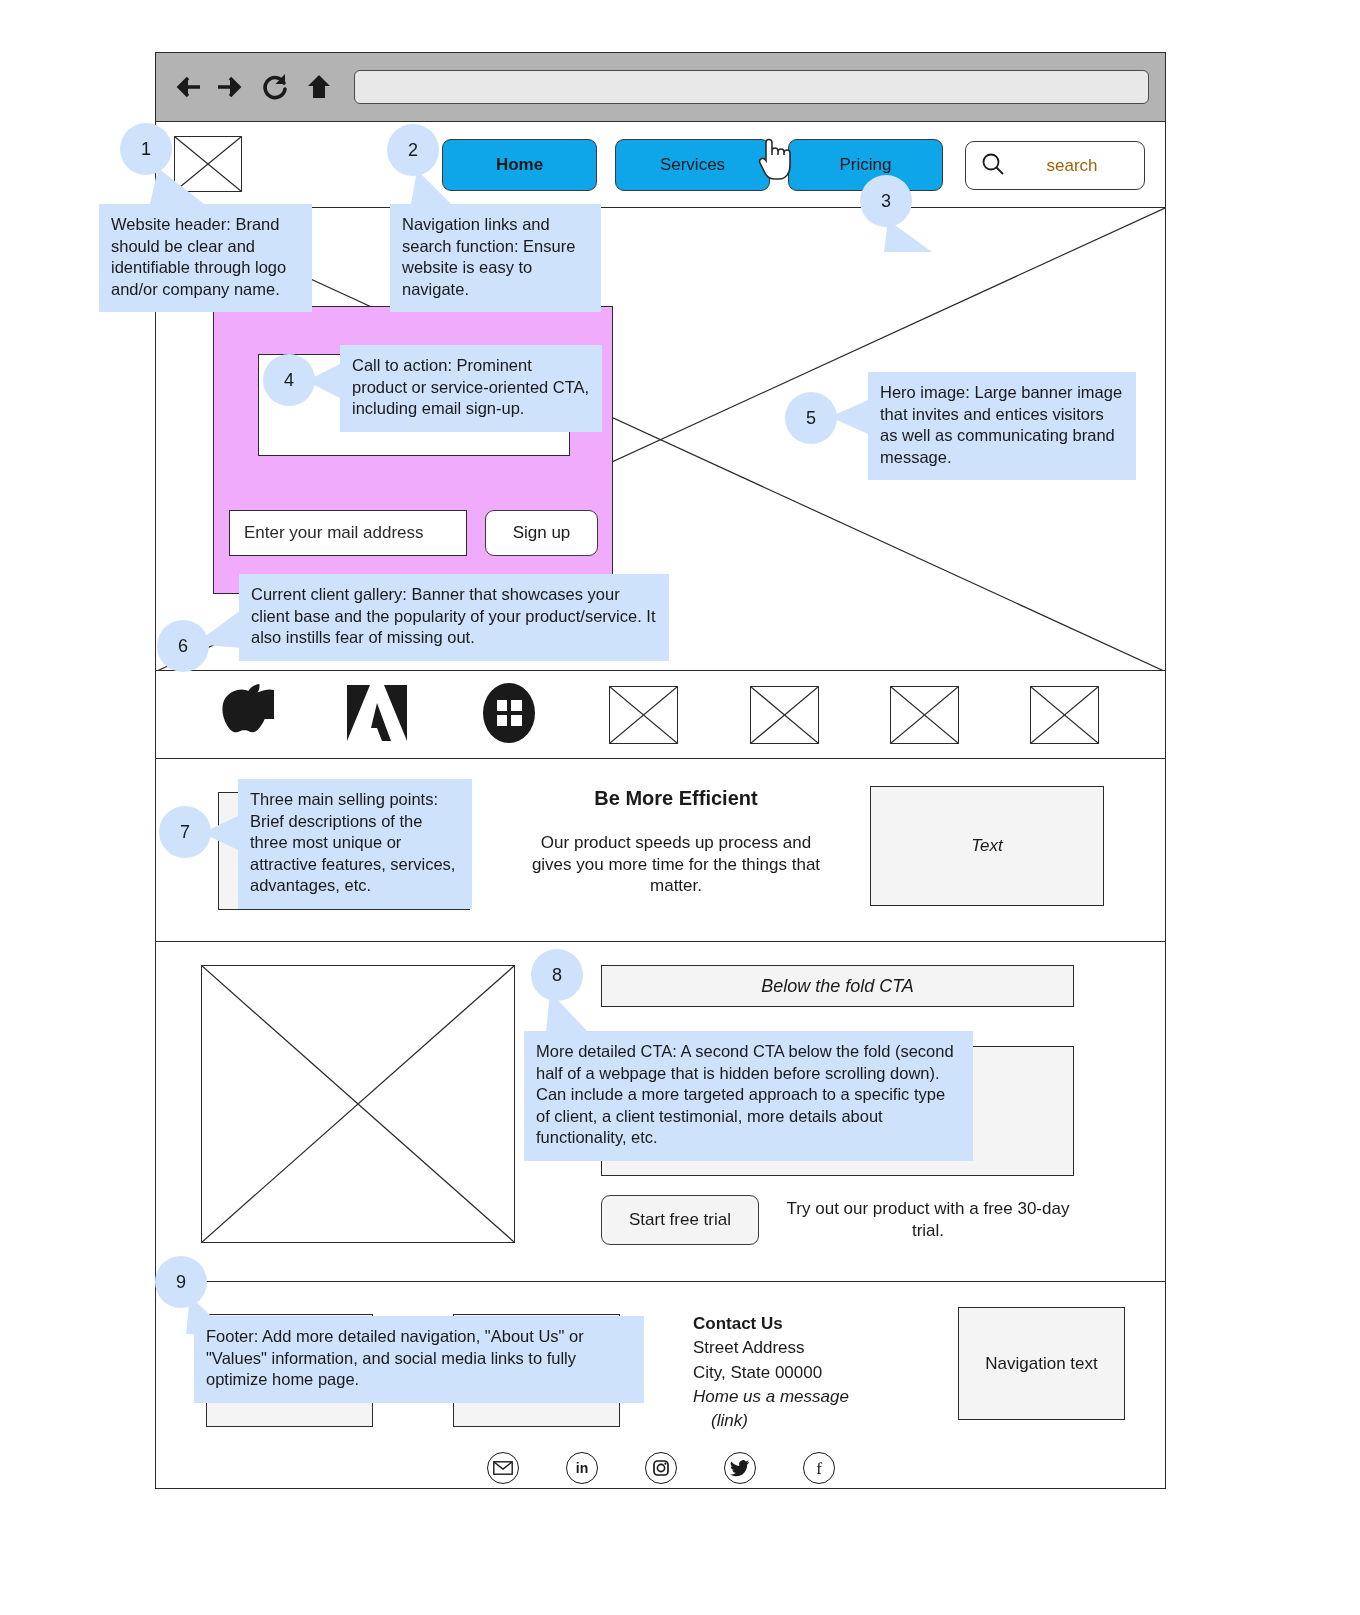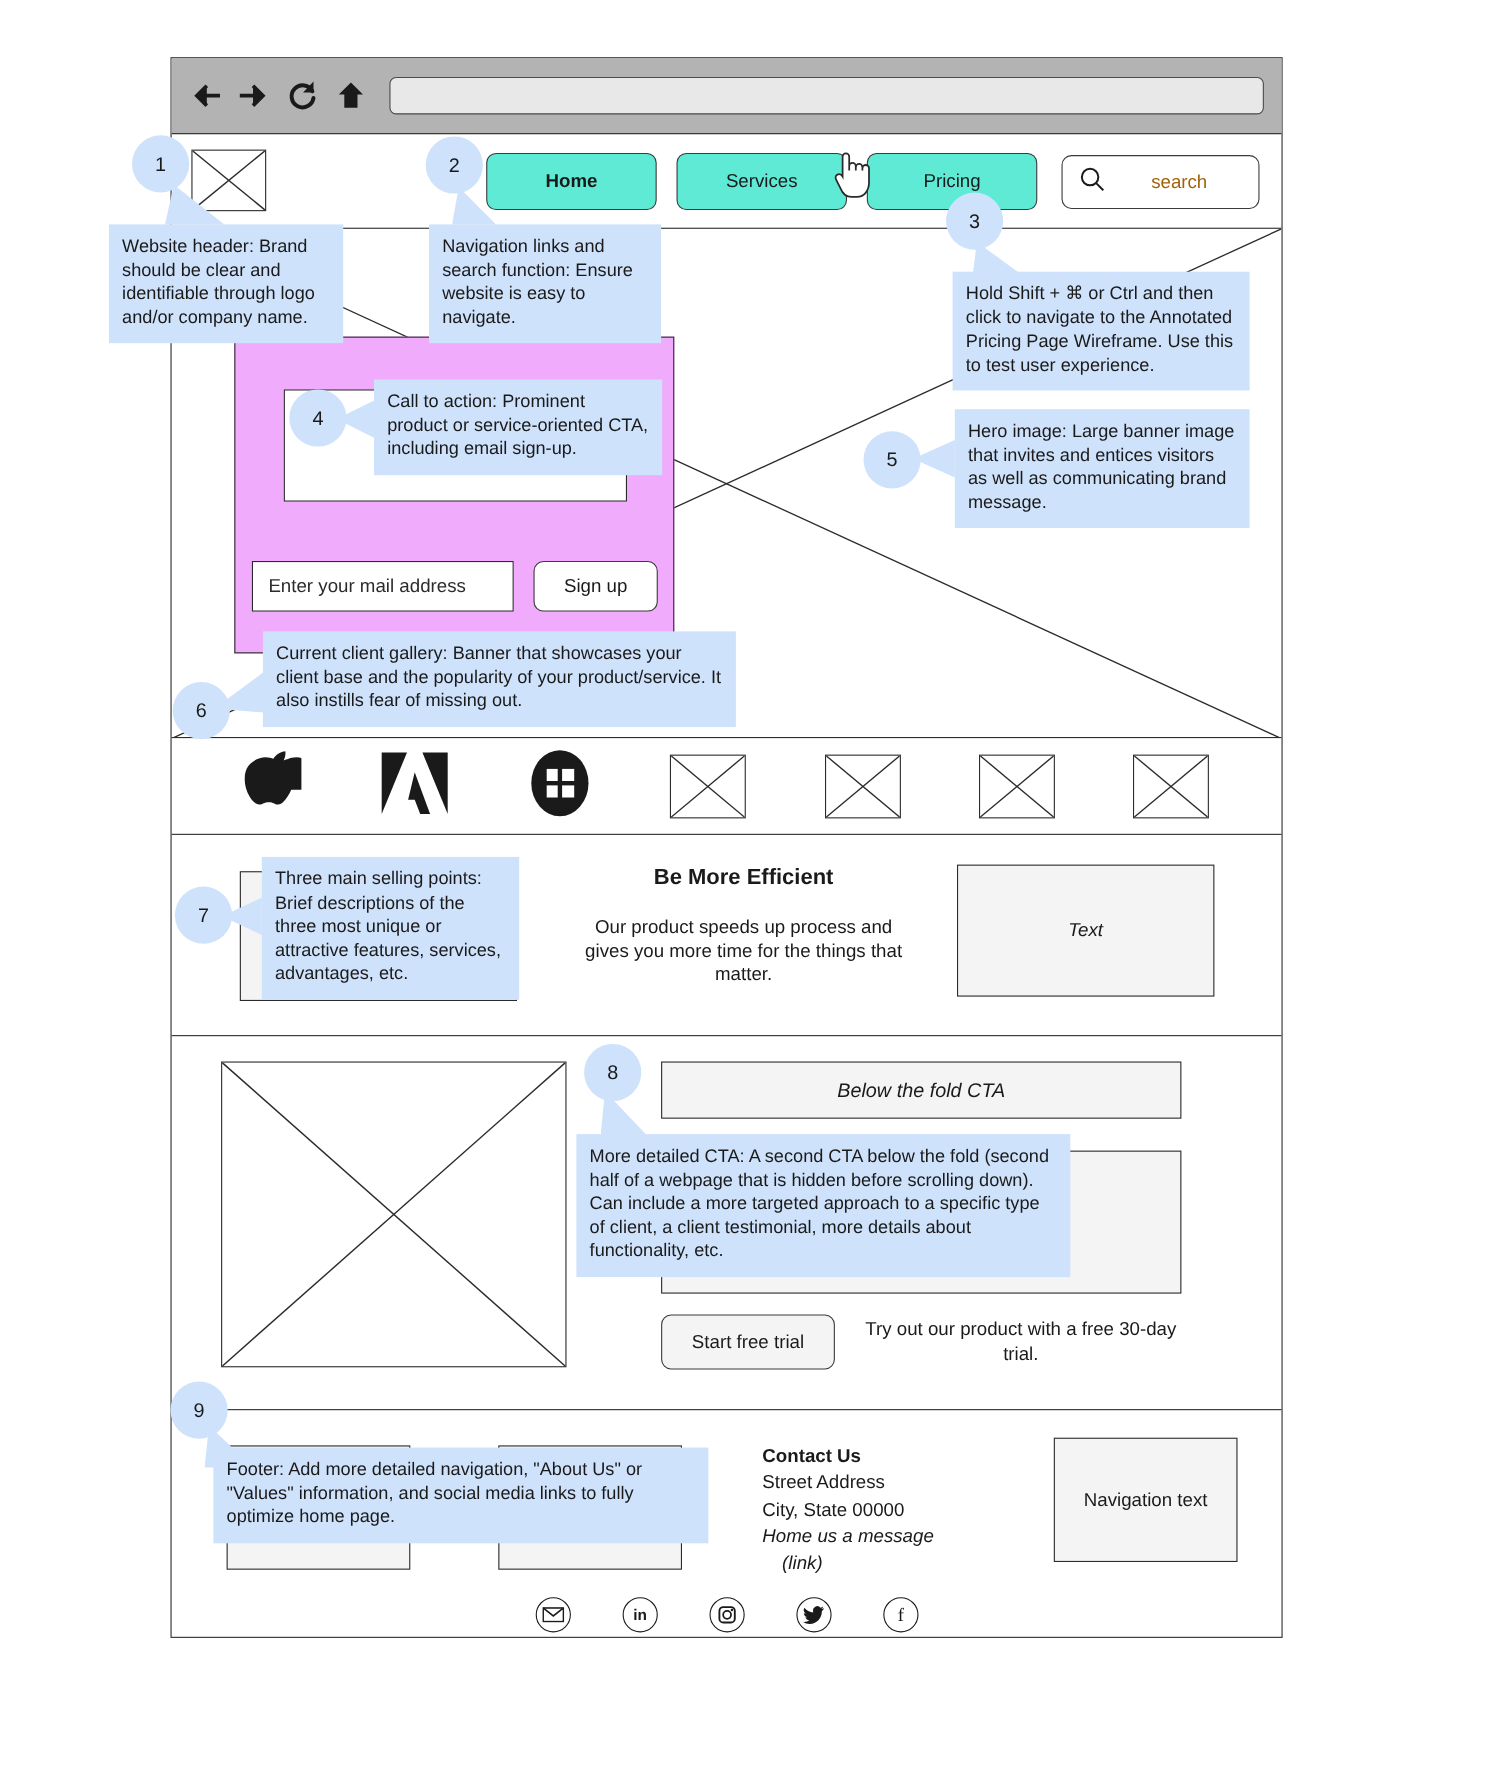--- a/index.html
+++ b/index.html
@@ -41,21 +41,21 @@
   .logo-box {
     position: absolute; left: 18px; top: 14px;
     width: 68px; height: 56px;
     border: 1.5px solid #2b2b2b; background: #fff;
   }
   .xbox-svg { display:block; width:100%; height:100%; }
   .navbtns { position: absolute; left: 286px; top: 17px; display: flex; gap: 18px; }
   .navbtn {
     width: 155px; height: 52px;
     border: 1.3px solid #3a3a3a; border-radius: 9px;
-    background: #5eead4;
+    background: #0ea5e9;
     display: flex; align-items: center; justify-content: center;
     font-size: 17px; color: #1a1a1a;
   }
   .navbtn.active { font-weight: bold; }
   .searchbox {
     position: absolute; right: 20px; top: 19px;
     width: 180px; height: 49px;
     border: 1.3px solid #3a3a3a; border-radius: 9px;
     background: #fff;
     display: flex; align-items: center; padding: 0 14px; gap: 8px;
@@ -112,21 +112,21 @@
   .sp-title { font-size:20px; font-weight:bold; margin-bottom:22px; }
   .sp-body { font-size:17px; line-height:1.27; }
   .sp-right { position:absolute; right:61px; top:27px; width:234px; height:120px;
     background:#f4f4f4; border:1.3px solid #2b2b2b;
     display:flex; align-items:center; justify-content:center;
     font-style: italic; font-size:17px; }
 
   
   .belowfold { position: relative; height: 340px; border-bottom: 1.5px solid #2b2b2b; }
   .bf-img { position:absolute; left:45px; top:23px; width:314px; height:278px; border:1.3px solid #2b2b2b; background:#fff; }
-  .bf-cta1 { position:absolute; left:445px; top:23px; width:473px; height:52px;
+  .bf-cta1 { position:absolute; left:445px; top:23px; width:473px; height:42px;
     background:#f4f4f4; border:1.3px solid #2b2b2b;
     display:flex; align-items:center; justify-content:center;
     font-style:italic; font-size:18px; }
   .bf-cta2 { position:absolute; left:445px; top:104px; width:473px; height:130px;
     background:#f4f4f4; border:1.3px solid #2b2b2b; }
   .trial-row { position:absolute; left:445px; top:253px; display:flex; align-items:center; gap:24px; }
   .trial-btn { width:158px; height:50px; border:1.3px solid #3a3a3a; border-radius:9px;
     background:#f4f4f4; display:flex; align-items:center; justify-content:center; font-size:17px; }
   .trial-txt { width:290px; text-align:center; font-size:17px; line-height:1.27; }
 
@@ -412,23 +412,20 @@
   <div class="callout" style="left:390px; top:204px; width:211px;">
     <span>Navigation links and search function: Ensure website is easy to navigate.</span>
   </div>
 
   <div class="bubble" style="left:860px; top:175px;">
     <span>3</span>
   </div>
   <svg class="tail" style="left:884px; top:220px;" width="52" height="36">
     <polygon points="4,0 48,32 0,32" fill="#cfe2fb"></polygon>
   </svg>
-  <div class="callout" style="left:866px; top:247px; width:270px;">
-    <span>Hold Shift + ⌘ or Ctrl and then click to navigate to the Annotated Pricing Page Wireframe. Use this to test user experience.</span>
-  </div>
 
   <div class="bubble" style="left:263px; top:354px;">
     <span>4</span>
   </div>
   <svg class="tail" style="left:306px; top:364px;" width="36" height="34">
     <polygon points="0,17 34,0 34,34" fill="#cfe2fb"></polygon>
   </svg>
   <div class="callout" style="left:340px; top:345px; width:262px;">
     <span>Call to action: Prominent product or service-oriented CTA, including email sign-up.</span>
   </div>

